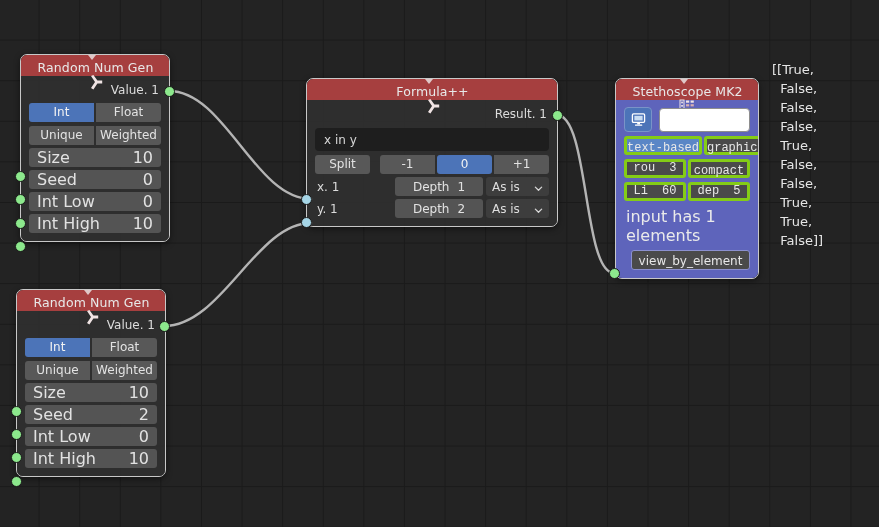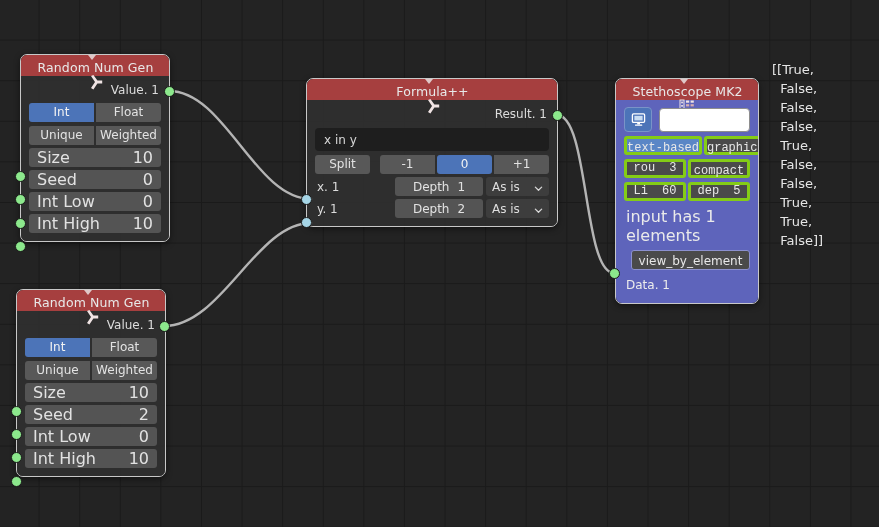--- a/index.html
+++ b/index.html
@@ -462,23 +462,20 @@
           <span>Li</span>
           <span>60</span>
         </div>
         <div class="st-btn pair">
           <span>dep</span>
           <span>5</span>
         </div>
       </div>
       <div class="st-info">input has 1 elements</div>
       <div class="st-wide">view_by_element</div>
-      <div class="st-datarow">
-        <span>Data. 1</span>
-      </div>
     </div>
   </div>
   <span class="socket green" style="left:609px; top:268px;"></span>
 
   <div id="readout">[[True,
   False,
   False,
   False,
   True,
   False,

